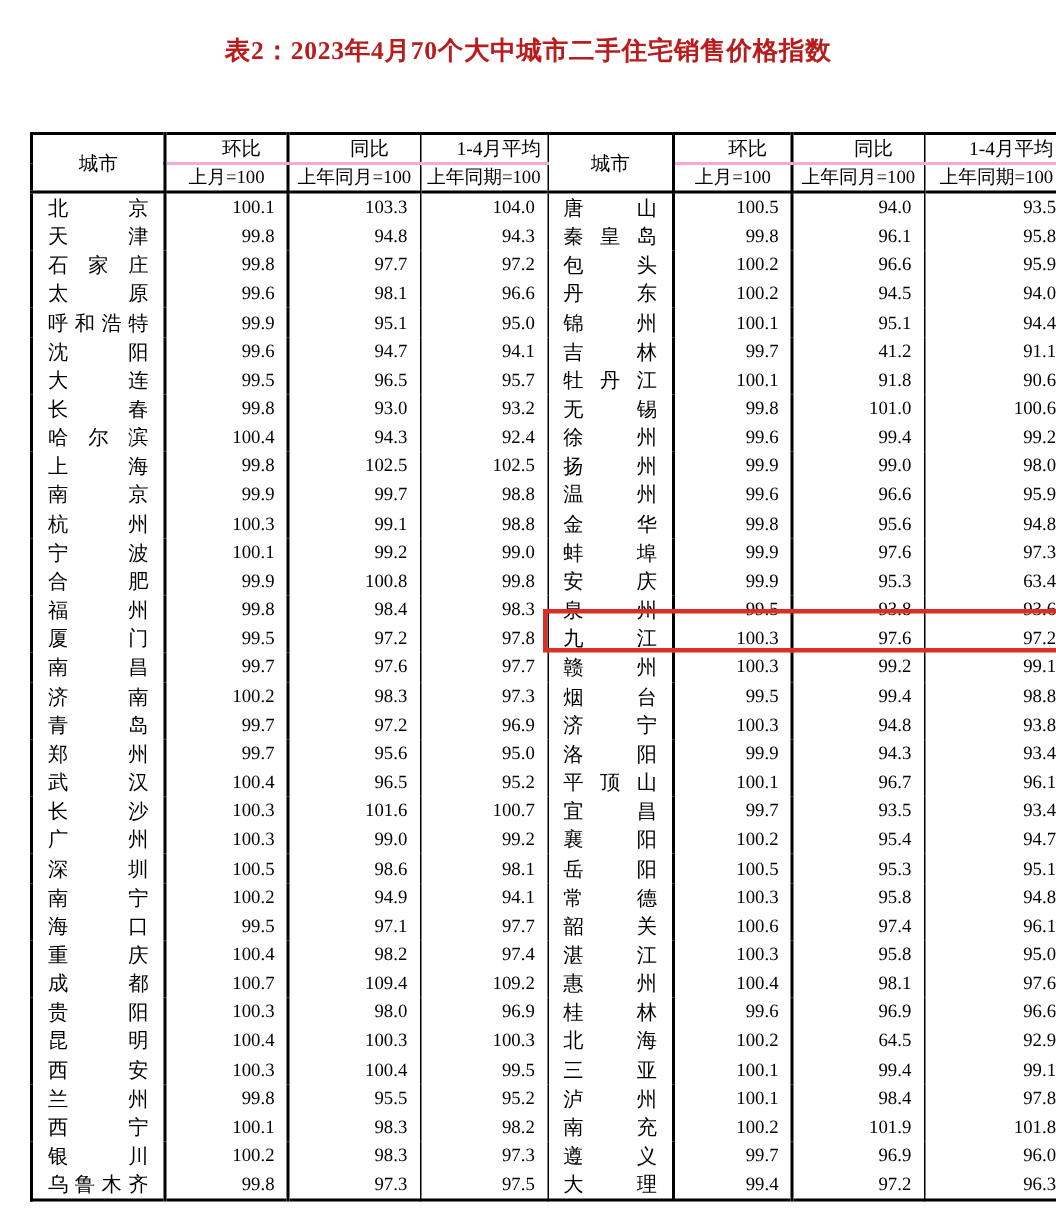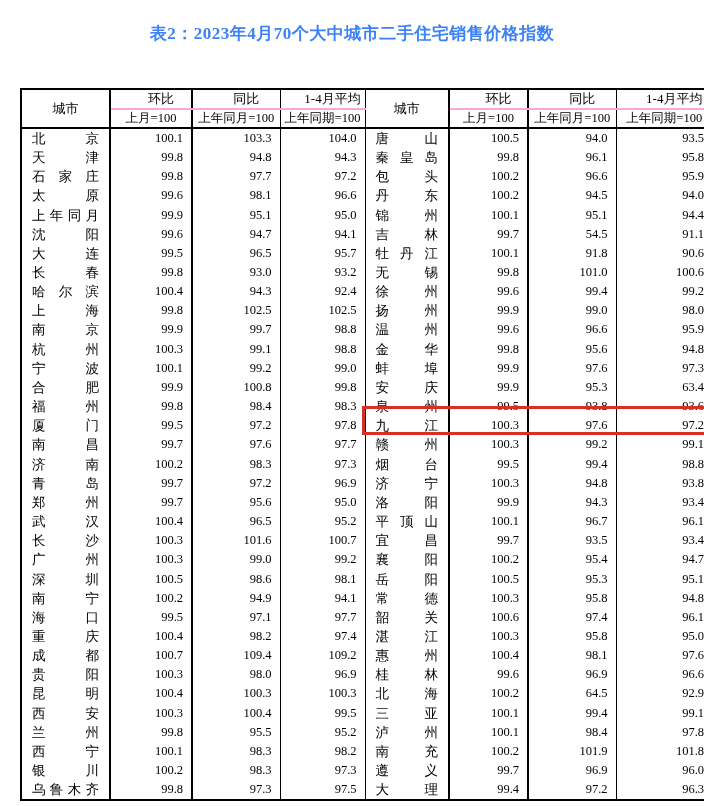--- a/index.html
+++ b/index.html
@@ -1,21 +1,21 @@
 <!DOCTYPE html>
 <html><head>
 <meta charset="utf-8">
 <style>
   html,body { margin:0; padding:0; background:#ffffff; }
   body { width:704px; height:806px; position:relative;
          font-family:"Liberation Serif","DejaVu Serif",serif; color:#000; }
   .page { position:relative; width:704px; height:806px; overflow:hidden; }
 
   .title { position:absolute; top:22px; left:0; width:704px; text-align:center;
-           font-size:17px; font-weight:bold; color:#3b82f6; letter-spacing:.5px; }
+           font-size:17px; font-weight:bold; color:#b91c1c; letter-spacing:.5px; }
 
   .tablewrap { position:absolute; left:20px; top:88px; }
 
   table { border-collapse:collapse; table-layout:fixed; width:692px;
           border:2px solid #000; }
   th,td { padding:0; margin:0; overflow:hidden; white-space:nowrap;
           font-weight:normal; vertical-align:middle; }
 
   thead tr.r1 { height:19px; }
   thead tr.r2 { height:16px; }
@@ -175,21 +175,21 @@
             </td>
             <td class="br1">
               <div class="numval">94.5</div>
             </td>
             <td class="">
               <div class="numval">94.0</div>
             </td>
           </tr>
           <tr>
             <td class="br2">
-              <div class="cityname">上年同月</div>
+              <div class="cityname">呼和浩特</div>
             </td>
             <td class="br2">
               <div class="numval">99.9</div>
             </td>
             <td class="br1">
               <div class="numval">95.1</div>
             </td>
             <td class="br1">
               <div class="numval">95.0</div>
             </td>
@@ -219,21 +219,21 @@
             <td class="br1">
               <div class="numval">94.1</div>
             </td>
             <td class="br2">
               <div class="cityname">吉林</div>
             </td>
             <td class="br2">
               <div class="numval">99.7</div>
             </td>
             <td class="br1">
-              <div class="numval">54.5</div>
+              <div class="numval">41.2</div>
             </td>
             <td class="">
               <div class="numval">91.1</div>
             </td>
           </tr>
           <tr>
             <td class="br2">
               <div class="cityname">大连</div>
             </td>
             <td class="br2">

